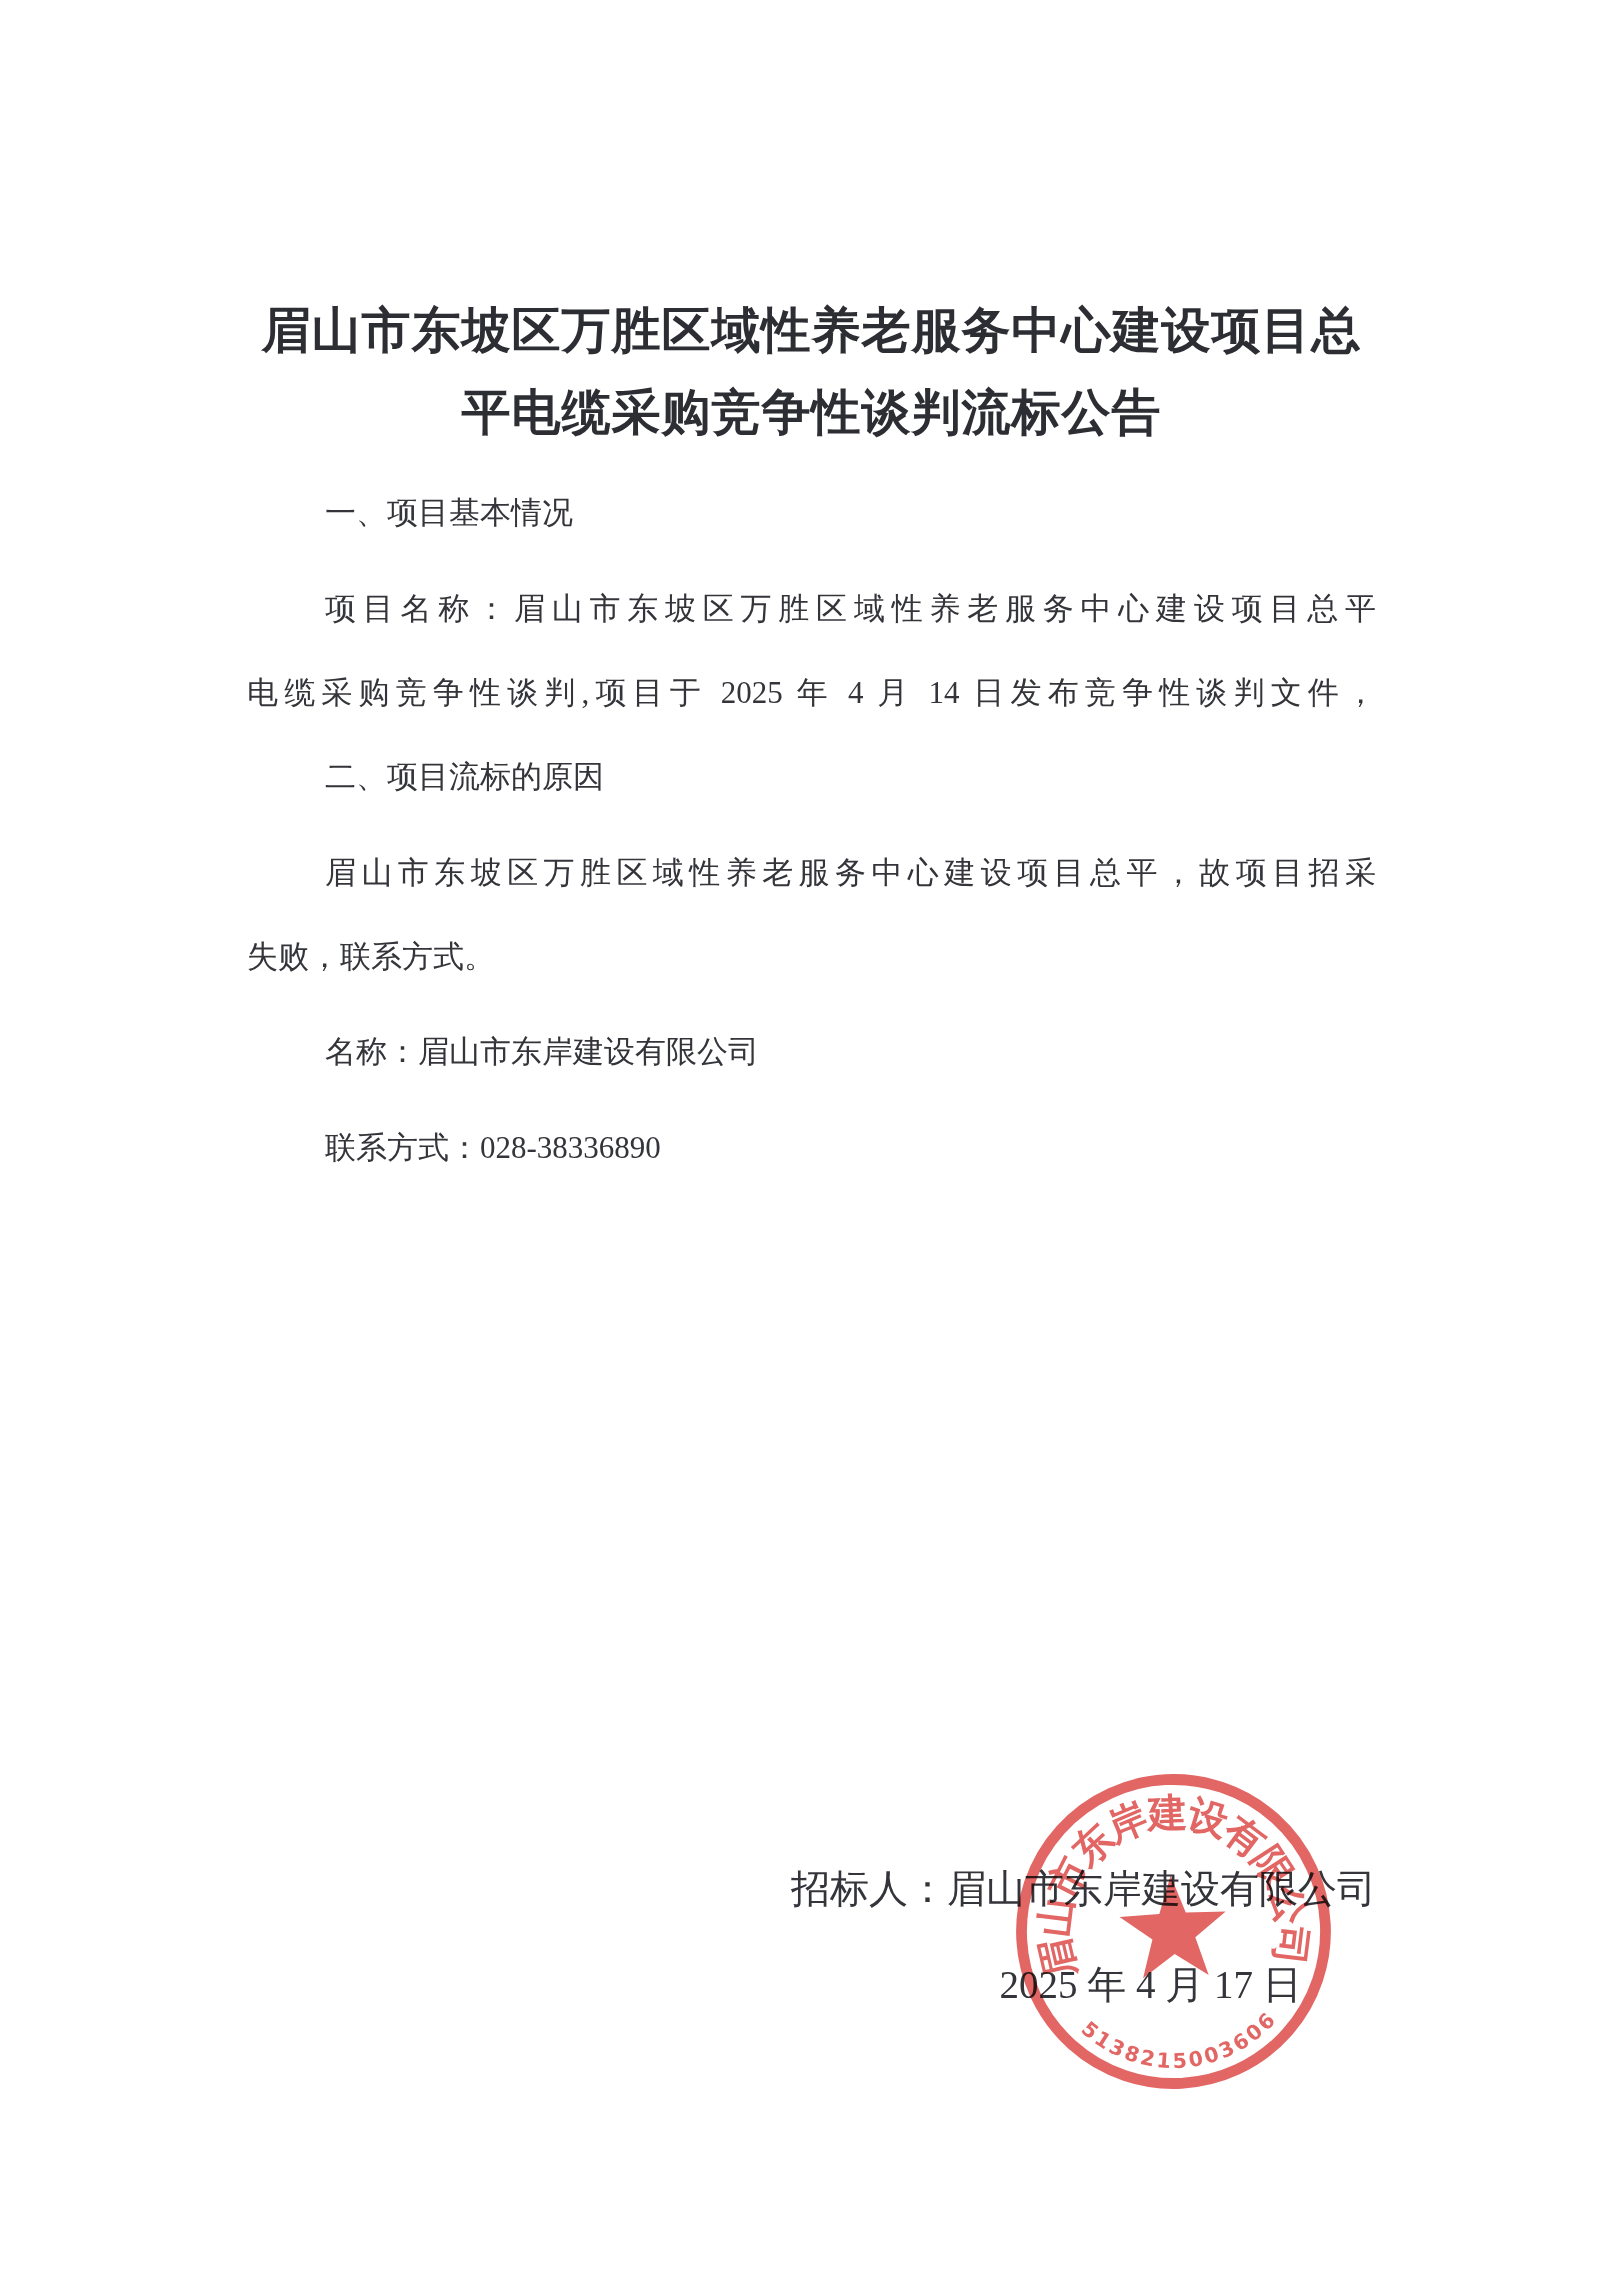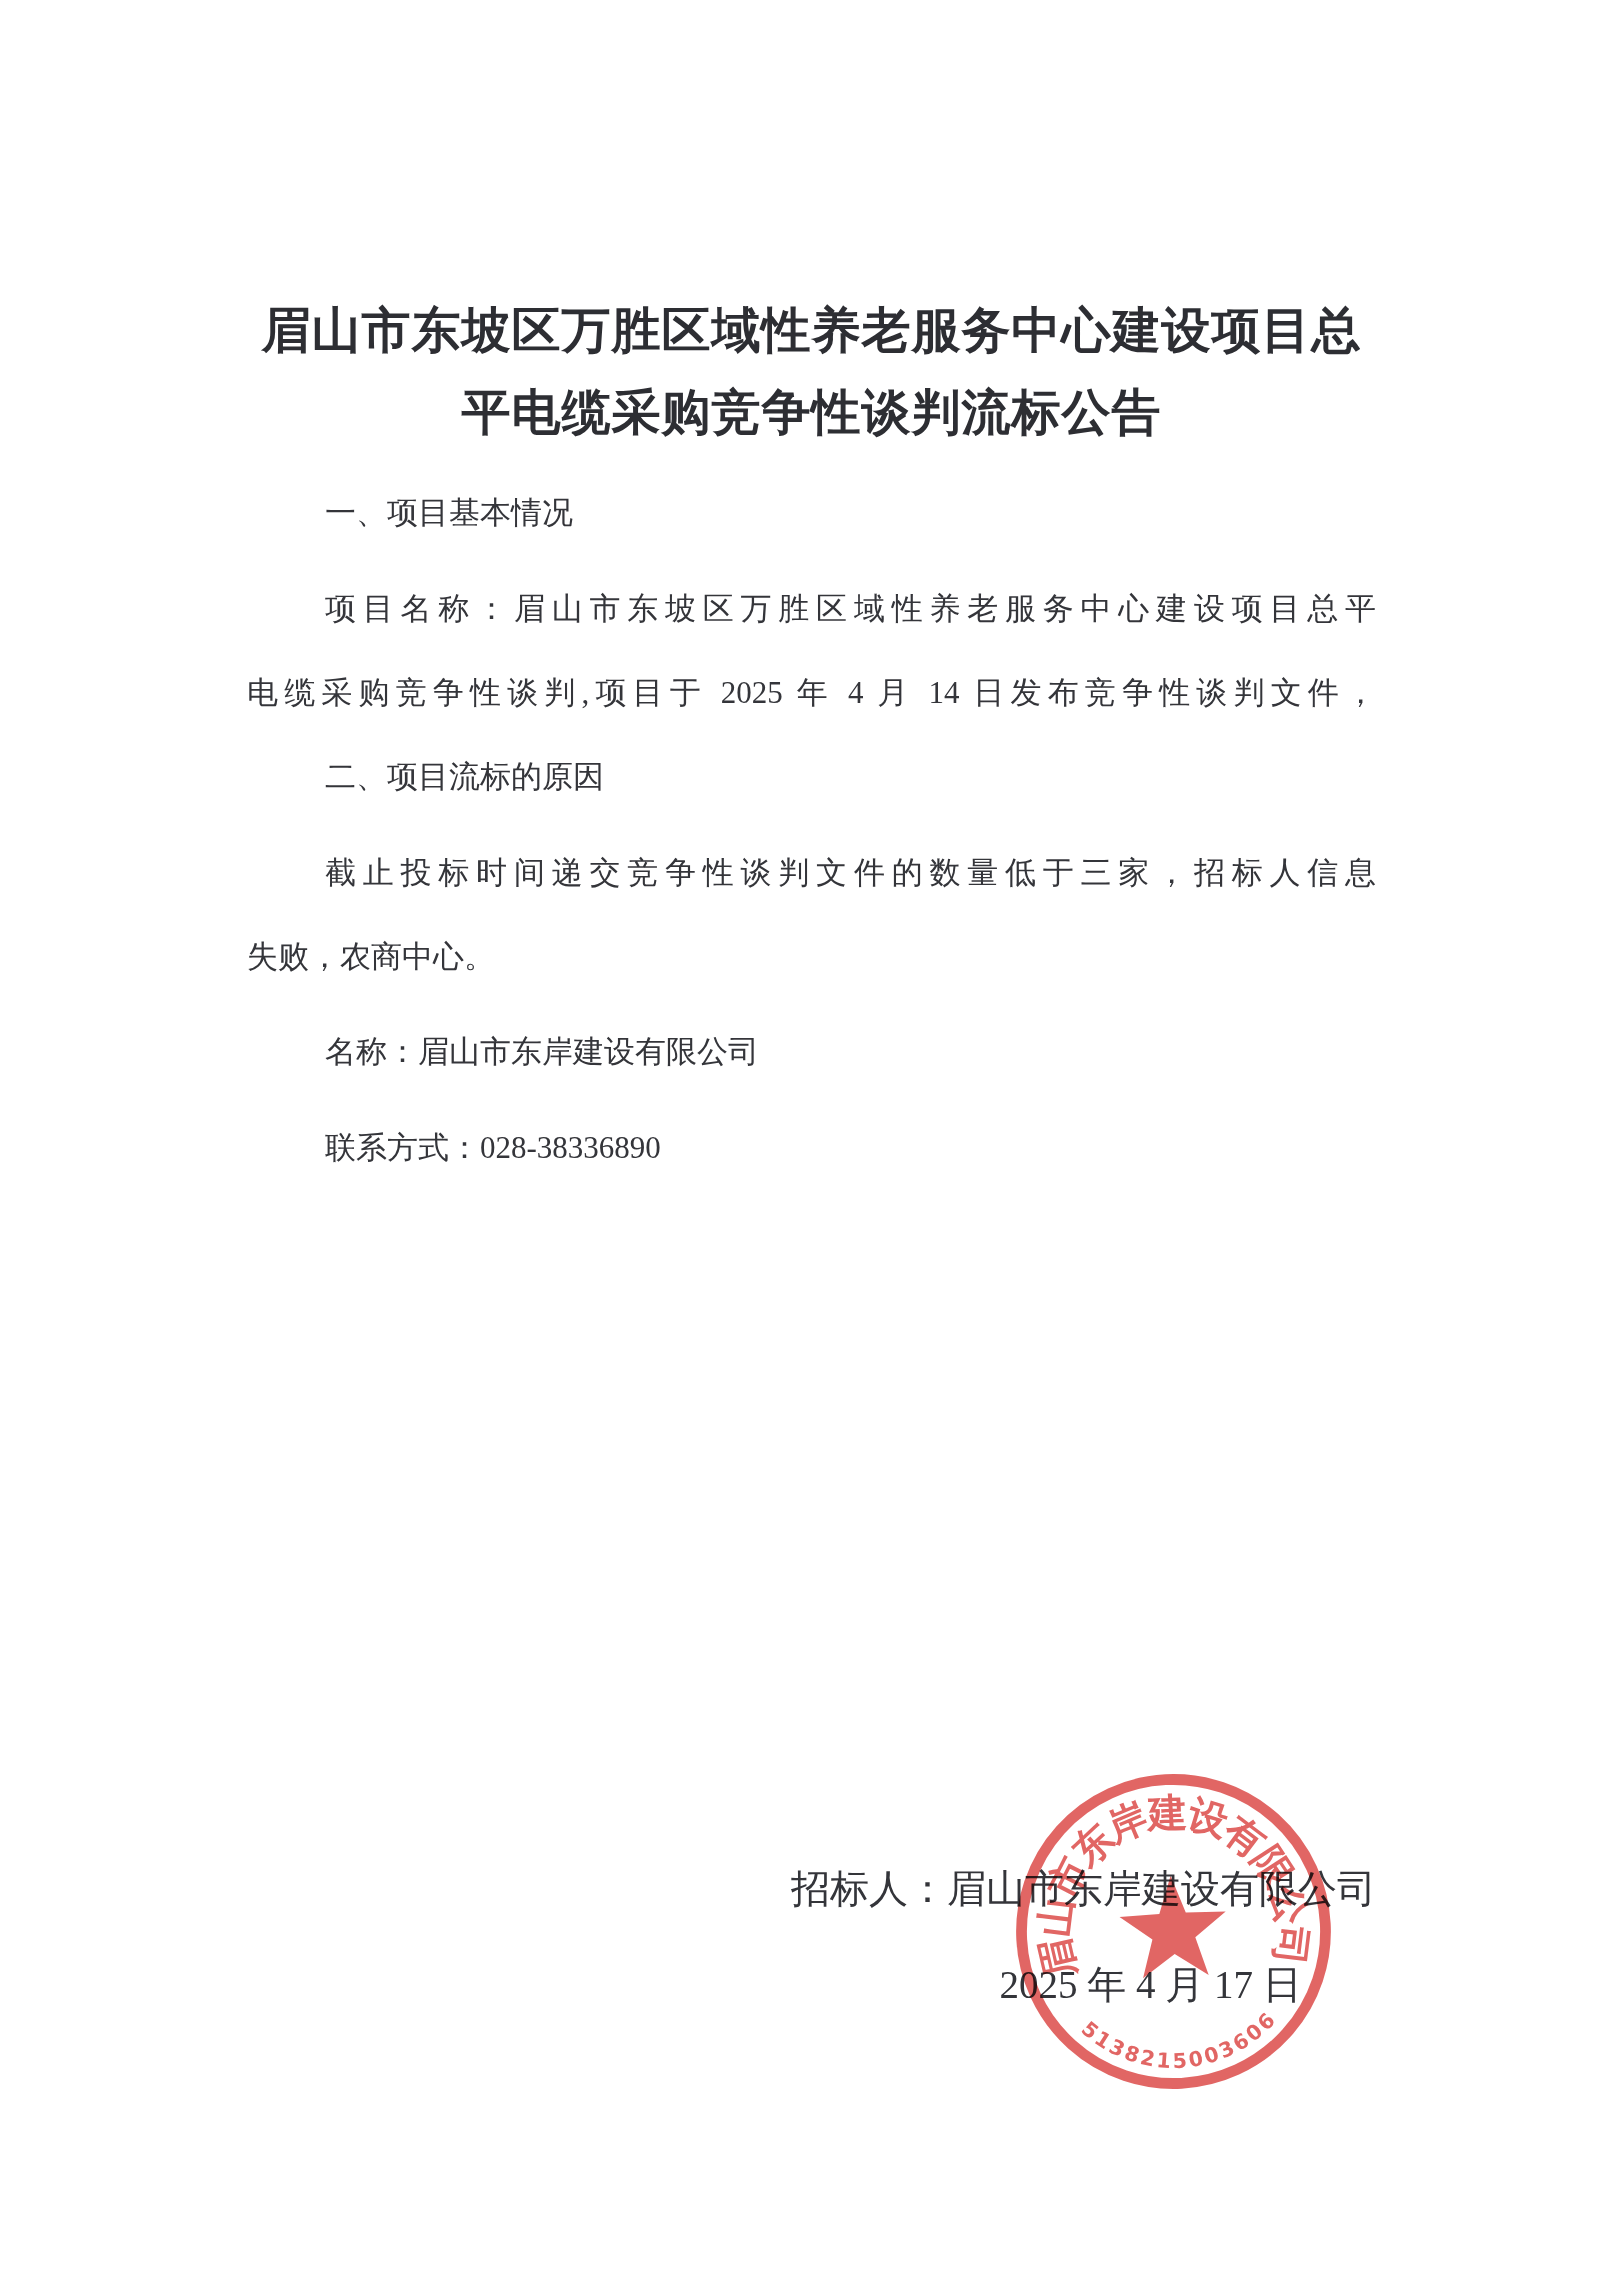--- a/index.html
+++ b/index.html
@@ -89,22 +89,22 @@
   </div>
 
   <div class="body-block">
     <p class="indent para">一、项目基本情况</p>
 
     <p class="indent fill">项目名称：眉山市东坡区万胜区域性养老服务中心建设项目总平</p>
     <p class="fill">电缆采购竞争性谈判,项目于 2025 年 4 月 14 日发布竞争性谈判文件，</p>
 
     <p class="indent para">二、项目流标的原因</p>
 
-    <p class="indent fill">截止投标时间递交竞争性谈判文件的数量低于三家，招标人信息</p>
-    <p class="para">失败，农商中心。</p>
+    <p class="indent fill">眉山市东坡区万胜区域性养老服务中心建设项目总平，故项目招采</p>
+    <p class="para">失败，联系方式。</p>
 
 
 
     <p class="indent para">名称：眉山市东岸建设有限公司</p>
 
 
     <p class="indent para">联系方式：028-38336890</p>
   </div>
 
   <div class="sig-bidder">招标人：眉山市东岸建设有限公司</div>

